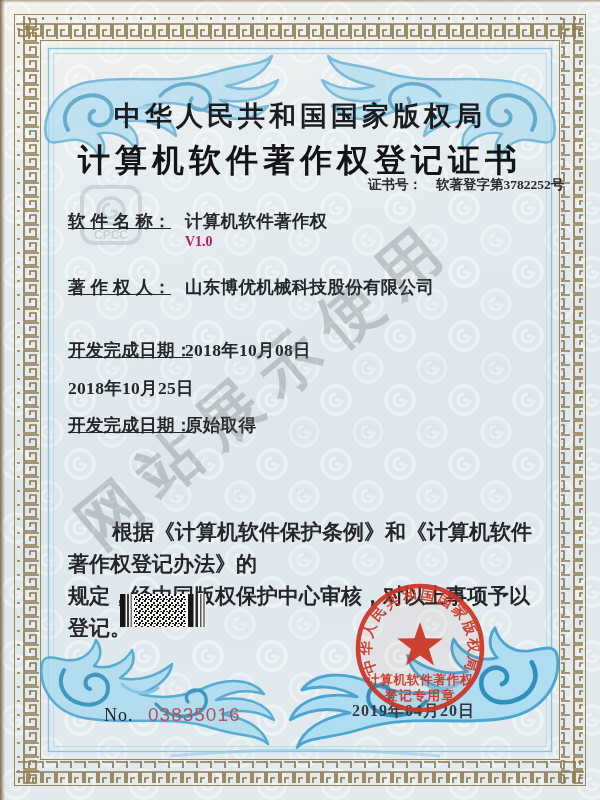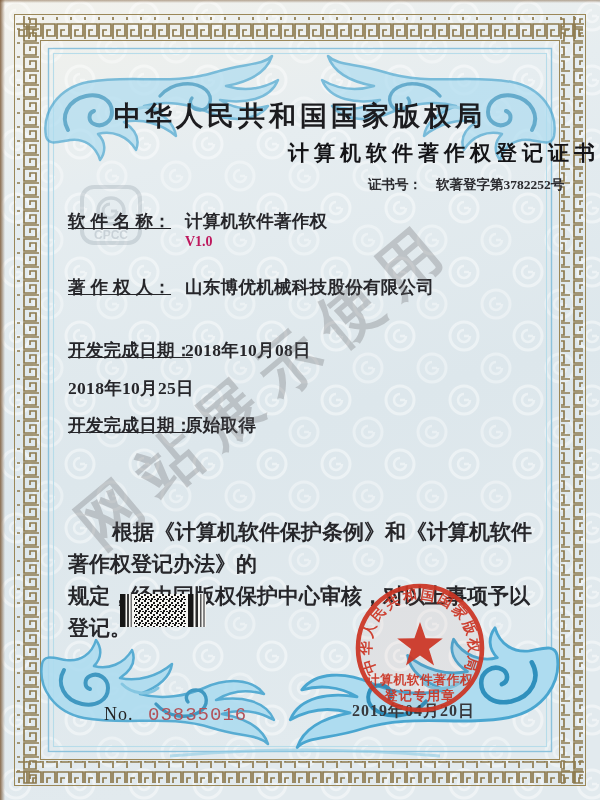--- a/index.html
+++ b/index.html
@@ -12,36 +12,36 @@
   #border-art{position:absolute;left:0;top:0;z-index:1;}
   .edge-shadow{position:absolute;left:0;top:0;width:5px;height:800px;
     background:linear-gradient(90deg,rgba(120,85,50,.85),rgba(120,85,50,0));z-index:2;}
   .edge-shadow-top{position:absolute;left:0;top:0;width:600px;height:3px;
     background:linear-gradient(180deg,rgba(120,85,50,.5),rgba(120,85,50,0));z-index:2;}
 
   
   #content{position:absolute;inset:0;z-index:3;color:#232328;}
   .title{position:absolute;top:98px;left:0;width:100%;text-align:center;
     font-size:27px;font-weight:700;letter-spacing:4px;color:#1c1c1f;}
-  .subtitle{position:absolute;top:139px;left:0;width:100%;text-align:right;
-    font-size:21px;font-weight:700;letter-spacing:5px;color:#141417;}
+  .subtitle{position:absolute;top:139px;left:0;width:100%;text-align:center;
+    font-size:32px;font-weight:700;letter-spacing:5px;color:#141417;}
   .certno{position:absolute;top:176px;left:368px;font-size:13.5px;font-weight:600;color:#2a2a2e;text-align:right;}
   .certno .cv{margin-left:14px;}
   .row{position:absolute;left:68px;display:flex;font-size:17.5px;font-weight:600;
     color:#26262a;letter-spacing:.3px;white-space:nowrap;}
   .row .lbl{width:117px;flex:none;text-decoration:underline;}
   .val2{position:absolute;left:185px;font-size:14px;font-weight:600;color:#be185d;}
   .statement{position:absolute;left:68px;width:478px;font-size:21px;font-weight:600;
     color:#26262a;line-height:32px;}
   .statement .l1{text-indent:2.1em;}
 
   
   .serial{position:absolute;top:704px;left:104px;font-size:18px;z-index:3;}
   .serial .no{font-weight:400;color:#222;letter-spacing:1px;}
-  .serial .num{font-family:Liberation Mono, monospace;
+  .serial .num{font-family:Liberation Sans, sans-serif;
     color:#b2525a;font-size:19px;letter-spacing:1px;margin-left:10px;margin-top:44px;}
 
   
   #barcode{position:absolute;left:120px;top:594px;z-index:3;}
 
   
   #issue-date{position:absolute;left:352px;top:701px;font-size:16px;font-weight:600;
     color:#37373b;z-index:4;letter-spacing:1px;}
   #seal{position:absolute;left:345px;top:573px;z-index:6;pointer-events:none;opacity:.93;}
 

